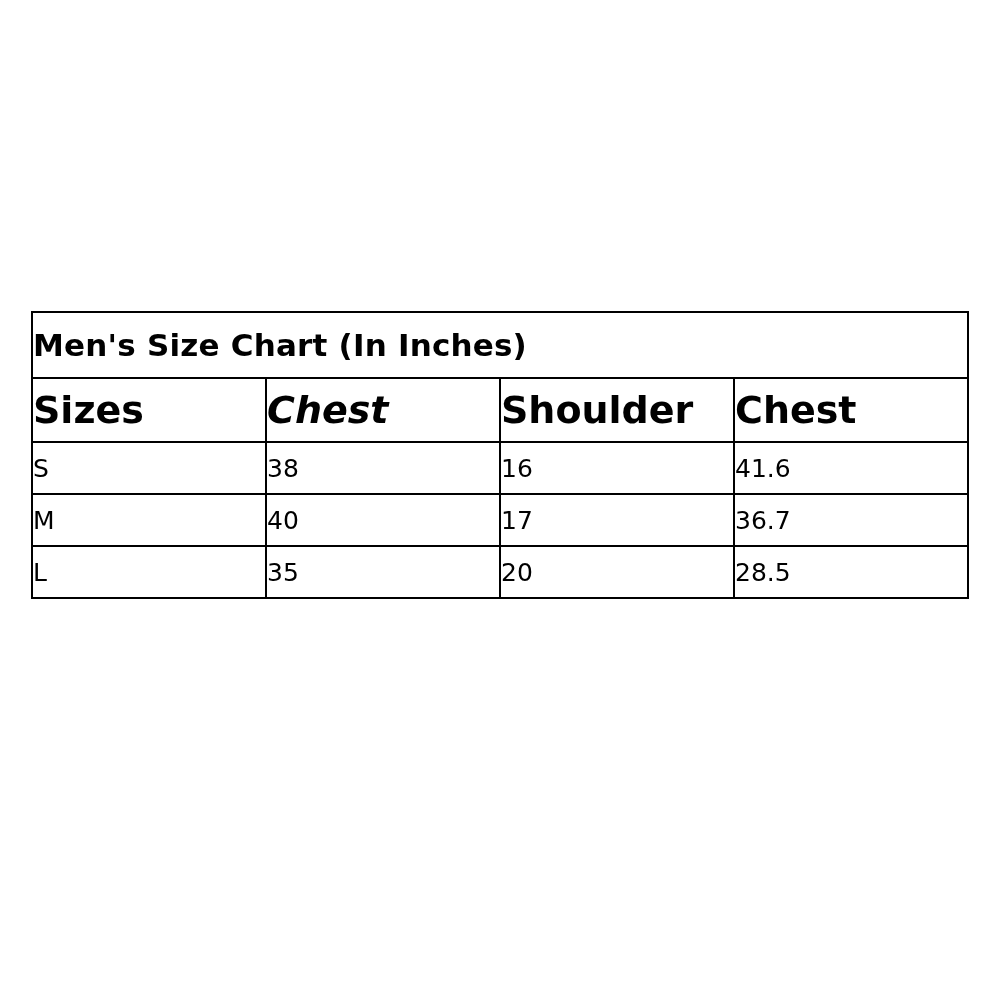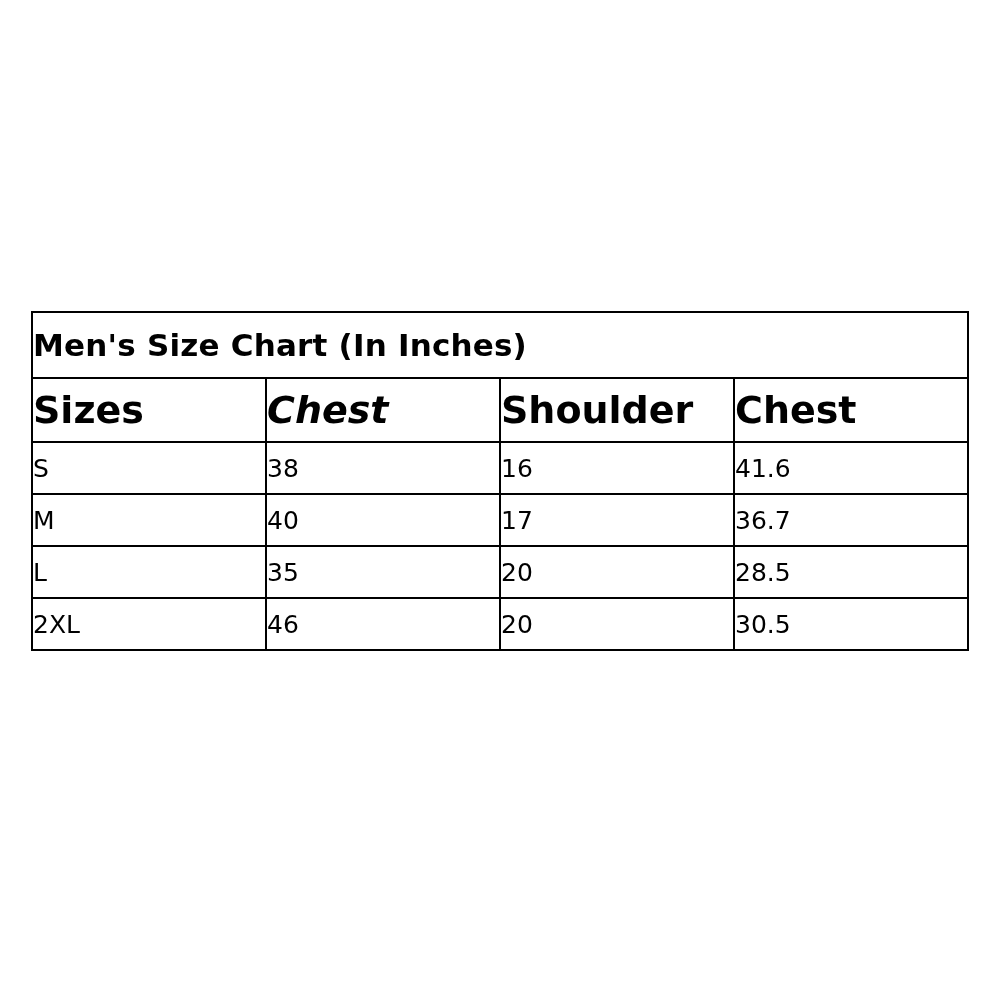--- a/index.html
+++ b/index.html
@@ -82,21 +82,15 @@
         <td class="body-cell">40</td>
         <td class="body-cell">17</td>
         <td class="body-cell">36.7</td>
       </tr>
       <tr>
         <td class="body-cell">L</td>
         <td class="body-cell">35</td>
         <td class="body-cell">20</td>
         <td class="body-cell">28.5</td>
       </tr>
-      <tr>
-        <td class="body-cell">2XL</td>
-        <td class="body-cell">46</td>
-        <td class="body-cell">20</td>
-        <td class="body-cell">30.5</td>
-      </tr>
     </tbody>
   </table>
 </div>
 
 </body></html>

